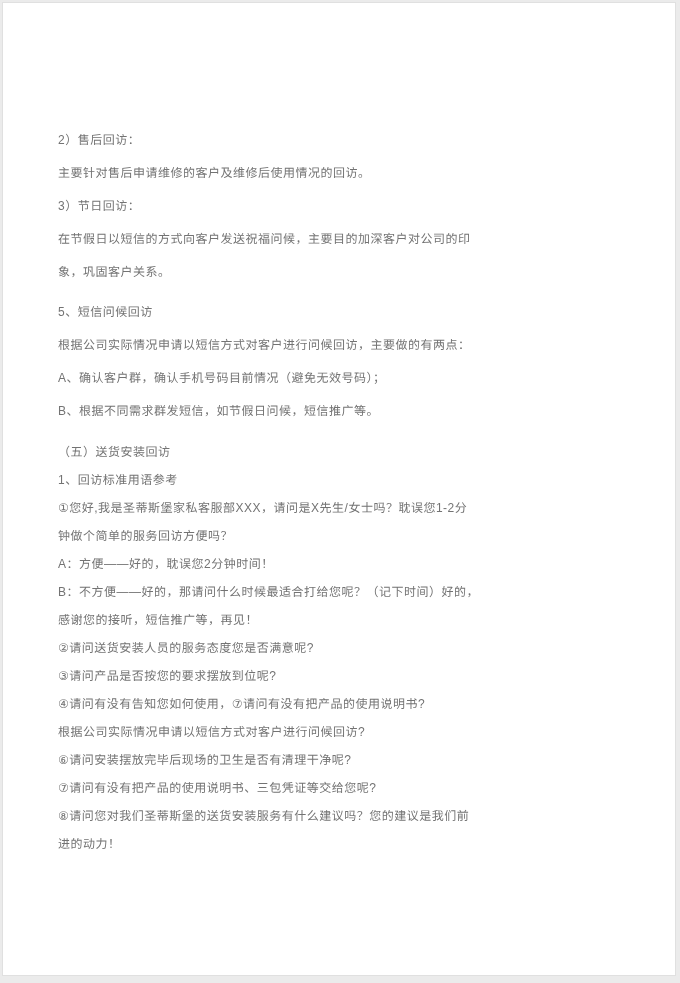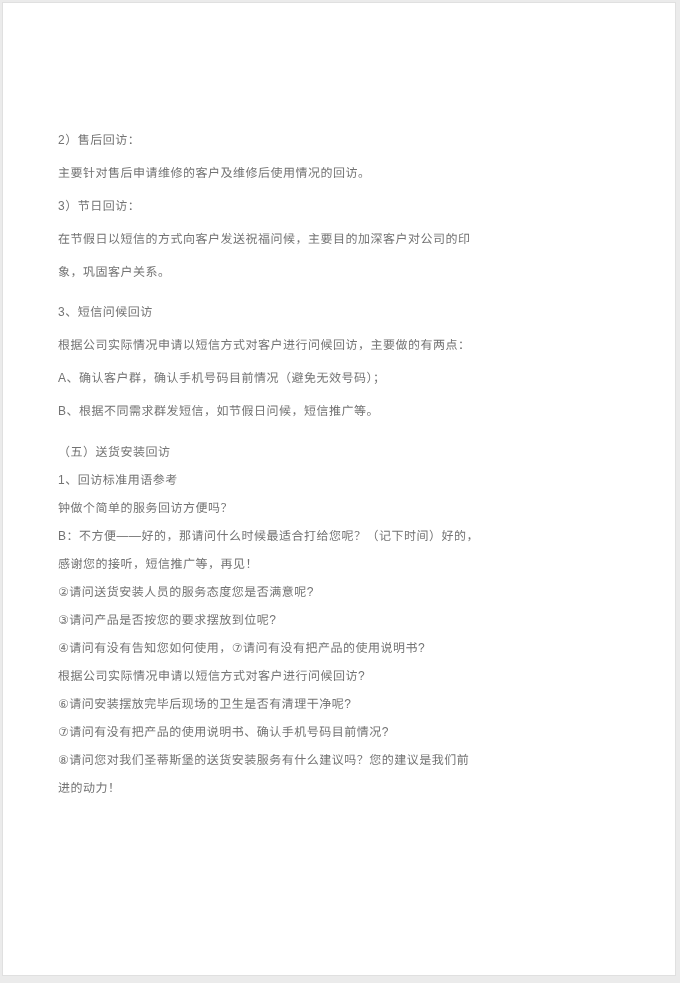--- a/index.html
+++ b/index.html
@@ -58,35 +58,37 @@
 
   <section class="sec sec-a">
     <div class="line">2）售后回访：</div>
     <div class="line">主要针对售后申请维修的客户及维修后使用情况的回访。</div>
     <div class="line">3）节日回访：</div>
     <div class="line">在节假日以短信的方式向客户发送祝福问候，主要目的加深客户对公司的印</div>
     <div class="line">象，巩固客户关系。</div>
   </section>
 
   <section class="sec sec-b">
-    <div class="line">3、短信问候回访</div>
+    <div class="line">5、短信问候回访</div>
     <div class="line">根据公司实际情况申请以短信方式对客户进行问候回访，主要做的有两点：</div>
     <div class="line">A、确认客户群，确认手机号码目前情况（避免无效号码）；</div>
     <div class="line">B、根据不同需求群发短信，如节假日问候，短信推广等。</div>
   </section>
 
   <section class="sec sec-c">
     <div class="line">（五）送货安装回访</div>
     <div class="line">1、回访标准用语参考</div>
+    <div class="line">①您好,我是圣蒂斯堡家私客服部XXX，请问是X先生/女士吗？耽误您1-2分</div>
     <div class="line">钟做个简单的服务回访方便吗？</div>
+    <div class="line">A：方便——好的，耽误您2分钟时间！</div>
     <div class="line">B：不方便——好的，那请问什么时候最适合打给您呢？（记下时间）好的，</div>
     <div class="line">感谢您的接听，短信推广等，再见！</div>
     <div class="line">②请问送货安装人员的服务态度您是否满意呢?</div>
     <div class="line">③请问产品是否按您的要求摆放到位呢?</div>
     <div class="line">④请问有没有告知您如何使用，⑦请问有没有把产品的使用说明书?</div>
     <div class="line">根据公司实际情况申请以短信方式对客户进行问候回访?</div>
     <div class="line">⑥请问安装摆放完毕后现场的卫生是否有清理干净呢?</div>
-    <div class="line">⑦请问有没有把产品的使用说明书、确认手机号码目前情况?</div>
+    <div class="line">⑦请问有没有把产品的使用说明书、三包凭证等交给您呢?</div>
     <div class="line">⑧请问您对我们圣蒂斯堡的送货安装服务有什么建议吗？您的建议是我们前</div>
     <div class="line">进的动力！</div>
   </section>
 
 </div>
 
 </body></html>

